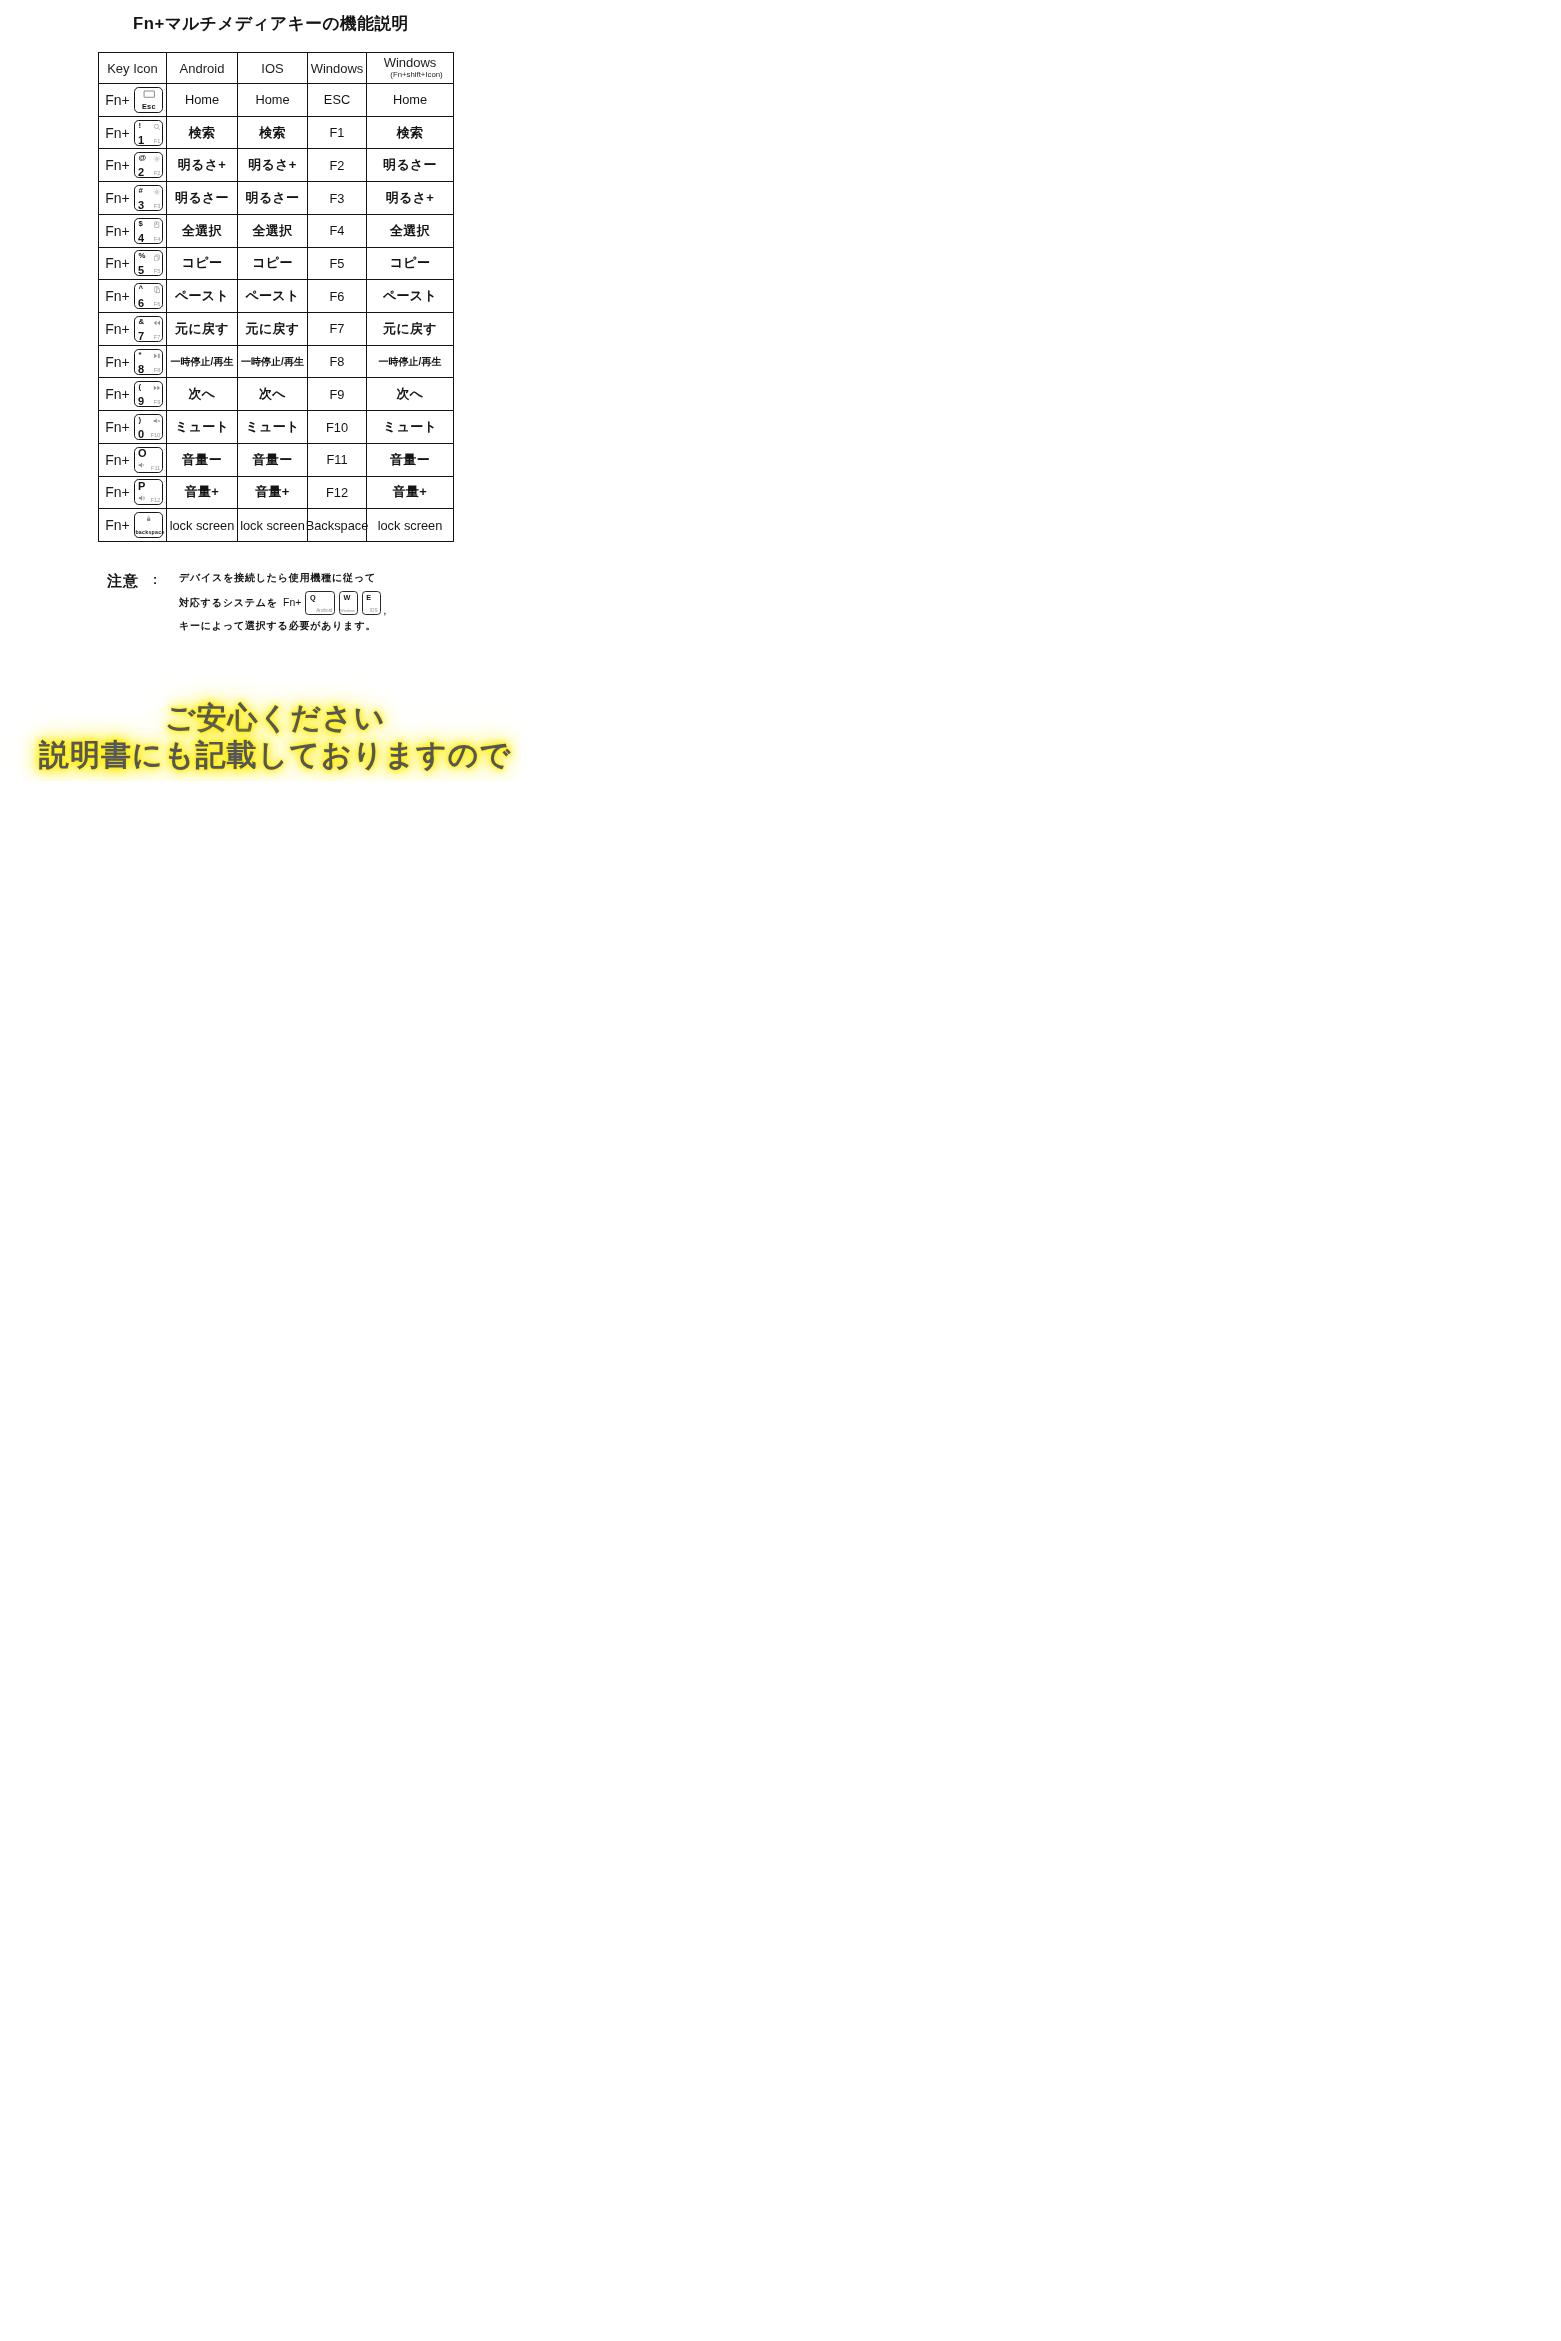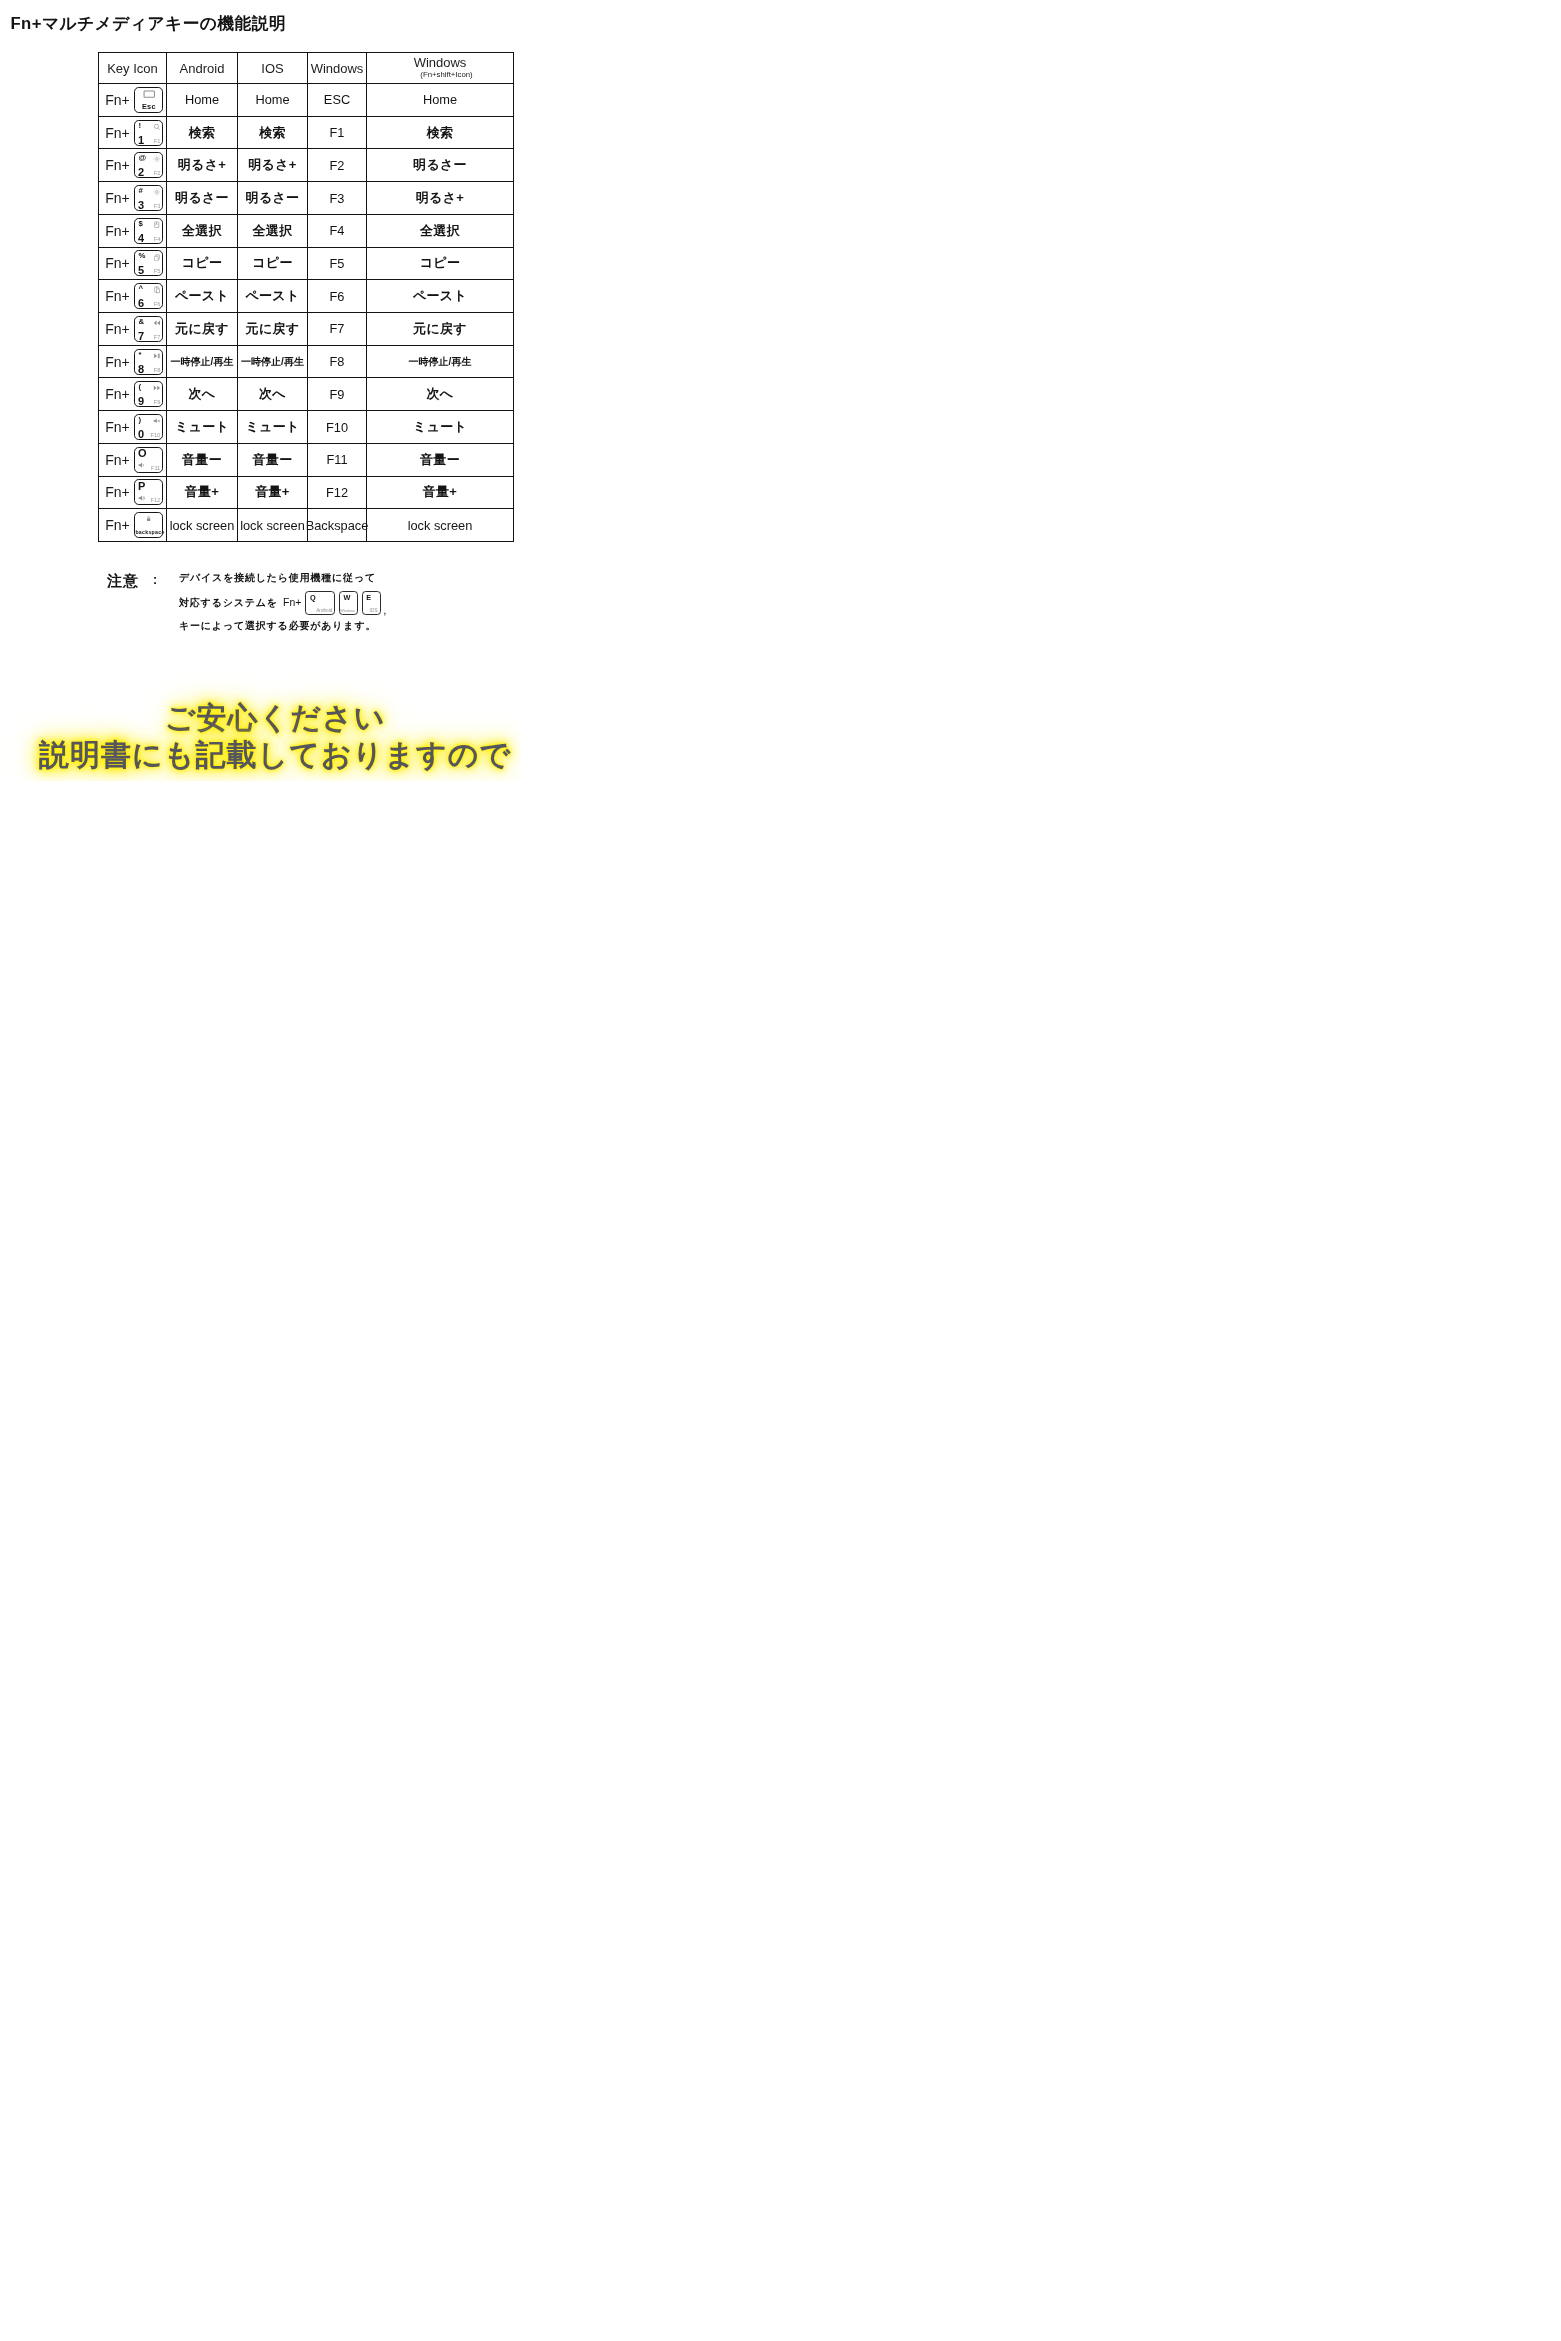--- a/index.html
+++ b/index.html
@@ -1,25 +1,25 @@
 <!DOCTYPE html>
 <html style="--icon: #8f8f8f; --flabel: #9b9b9b; --border: #141414; --hl-text: #55555e; --hl-glow: #ffee00;font-size:8.3px"><head>
 <meta charset="utf-8">
 <style>
   html,body{margin:0;padding:0;background:#fff;}
   .page{position:relative;width:521px;height:781px;background:#fff;overflow:hidden;
         font-family:"Liberation Sans","DejaVu Sans",sans-serif;color:#141414;}
   :root{--icon:#8f8f8f;--flabel:#9b9b9b;--hl-text:#55555e;--hl-glow:#ffee00;--border:#141414;}
 
   
-  .title{position:absolute;top:11.5px;left:0;right:0;text-align:left;font-size:16.7px;
+  .title{position:absolute;top:11.5px;left:0;right:0;text-align:center;font-size:16.7px;
          font-weight:700;letter-spacing:0.5px;transform:translateX(10.4px);}
 
   
-  .ftable{position:absolute;left:98px;top:52px;width:416px;height:490px;
+  .ftable{position:absolute;left:98px;top:52px;width:356px;height:490px;
           border:1.6px solid var(--border);display:flex;flex-direction:column;box-sizing:border-box;}
   .thead{display:flex;height:30px;border-bottom:1.6px solid var(--border);flex-shrink:0;}
   .tbody{display:flex;flex-direction:column;flex:1;}
   .tr{display:flex;flex:1;min-height:0;}
   .tr + .tr{border-top:1.6px solid var(--border);}
   .td,.th{display:flex;align-items:center;justify-content:center;text-align:center;box-sizing:border-box;}
   .td + .td,.th + .th{border-left:1px solid var(--border);}
   .c0{width:67px;}.c1{width:71px;}.c2{width:70px;}.c3{width:59px;}.c4{flex:1;}
   .th{font-size:13px;font-weight:400;color:#1d1d1d;}
   .th .hstack{display:flex;flex-direction:column;line-height:1.15;}

